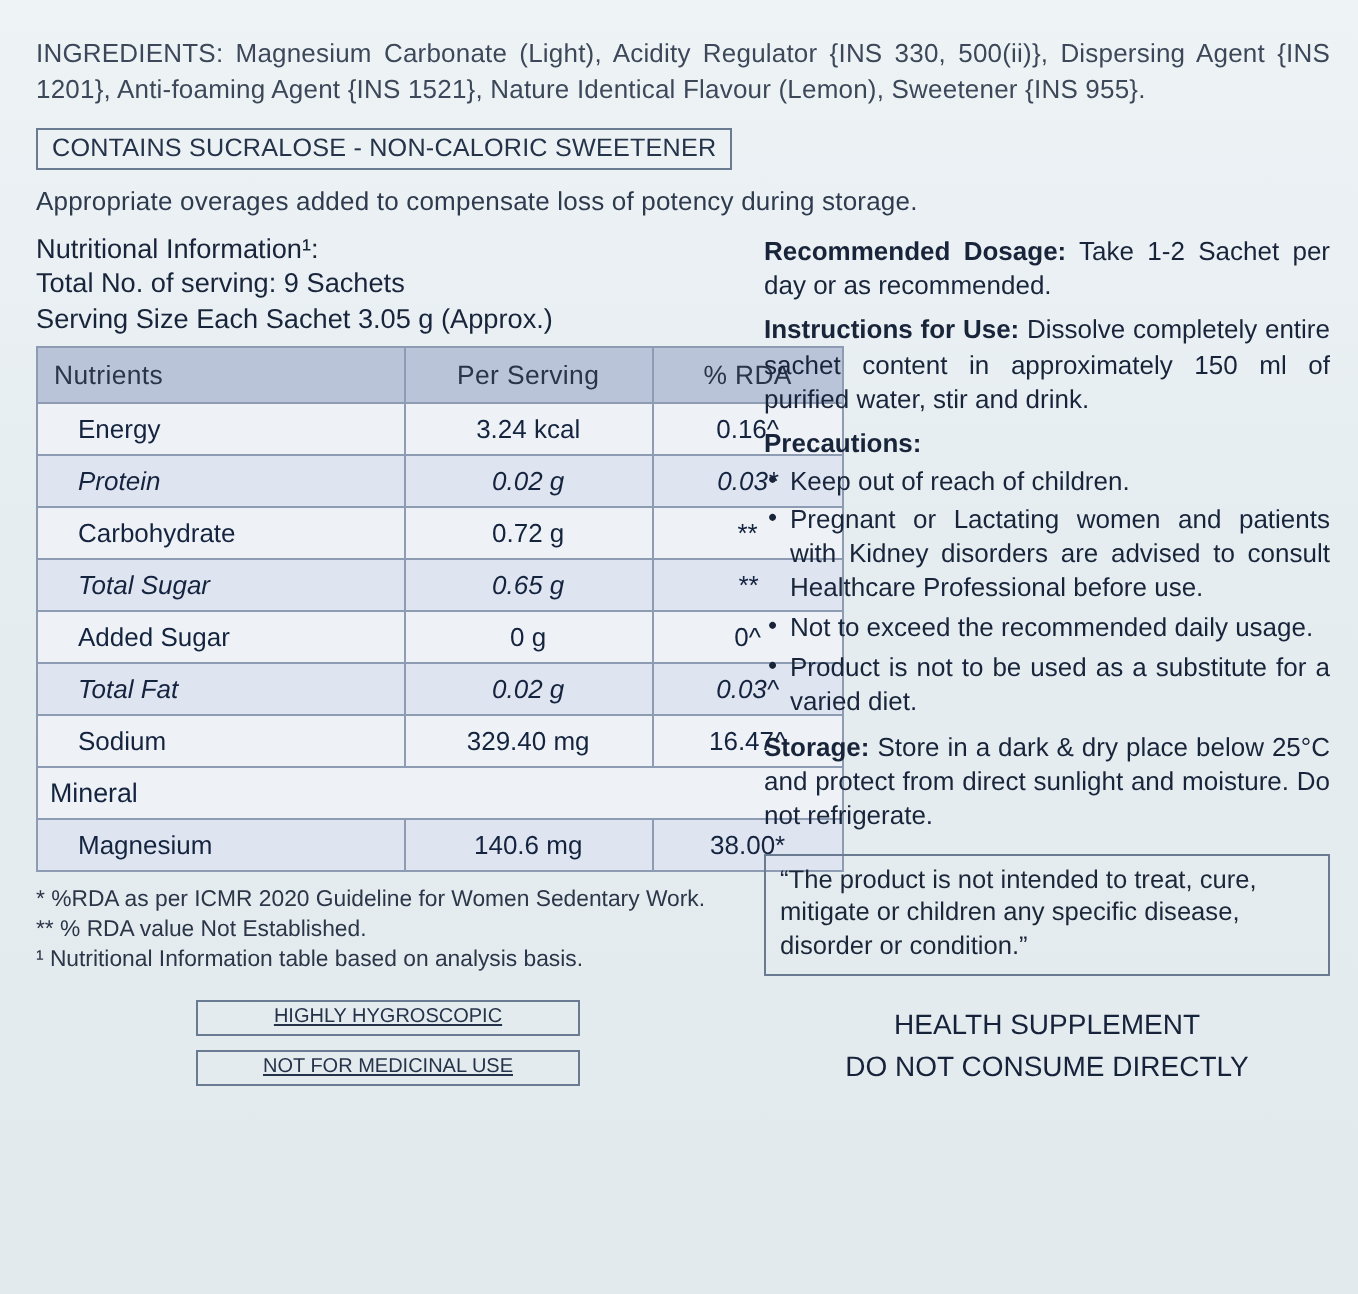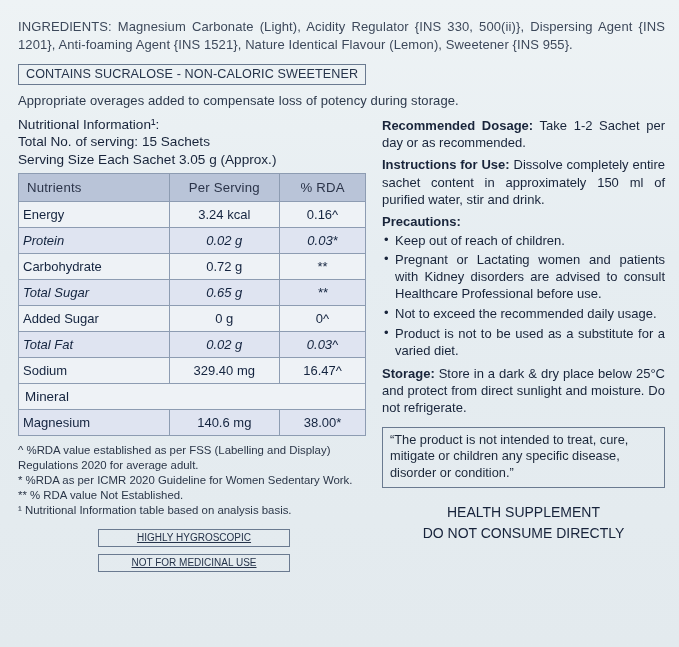--- a/index.html
+++ b/index.html
@@ -66,21 +66,21 @@
     color: #18243a;
   }
   .nutr-line {
     font-size: 13.6px;
     line-height: 1.30;
     color: #18243a;
   }
   table.nutri {
     border-collapse: collapse;
     margin-top: 5px;
-    width: 348px;
+    width: 404px;
     font-size: 13px;
   }
   table.nutri th, table.nutri td {
     border: 1px solid #8d9cb2;
     padding: 3px 6px;
     height: 19px;
   }
   table.nutri thead th {
     background: #b9c4d8;
     color: #2b3449;
@@ -89,21 +89,21 @@
     letter-spacing: 0.2px;
     text-align: center;
     padding: 4px 6px;
   }
   table.nutri thead th.nut {
     text-align: left;
     padding-left: 8px;
   }
   table.nutri td.name {
     text-align: left;
-    padding-left: 4px;
+    padding-left: 20px;
     width: 152px;
   }
   table.nutri td.val {
     text-align: center;
     width: 108px;
   }
   table.nutri td.rda {
     text-align: center;
     width: 80px;
   }
@@ -195,21 +195,21 @@
   <div class="ingredients">INGREDIENTS: Magnesium Carbonate (Light), Acidity Regulator {INS 330, 500(ii)}, Dispersing Agent {INS 1201}, Anti-foaming Agent {INS 1521}, Nature Identical Flavour (Lemon), Sweetener {INS 955}.</div>
 
   <div class="sucralose-box">CONTAINS SUCRALOSE - NON-CALORIC SWEETENER</div>
 
   <div class="overages">Appropriate overages added to compensate loss of potency during storage.</div>
 
   <div class="columns">
 
     <div class="col-left">
       <div class="nutr-title">Nutritional Information¹:</div>
-      <div class="nutr-line">Total No. of serving: 15 Sachets</div>
+      <div class="nutr-line">Total No. of serving: 9 Sachets</div>
       <div class="nutr-line">Serving Size Each Sachet 3.05 g (Approx.)</div>
 
       <table class="nutri">
         <thead>
           <tr>
             <th class="nut">Nutrients</th>
             <th>Per Serving</th>
             <th>% RDA</th>
           </tr>
         </thead>
@@ -254,21 +254,20 @@
           </tr>
           <tr class="mineral-val">
             <td class="name">Magnesium</td>
             <td class="val">140.6 mg</td>
             <td class="rda">38.00*</td>
           </tr>
         </tbody>
       </table>
 
       <div class="footnotes">
-        <div>^ %RDA value established as per FSS (Labelling and Display) Regulations 2020 for average adult.</div>
         <div>* %RDA as per ICMR 2020 Guideline for Women Sedentary Work.</div>
         <div>** % RDA value Not Established.</div>
         <div>¹ Nutritional Information table based on analysis basis.</div>
       </div>
 
       <div class="badges">
         <div class="badge">HIGHLY HYGROSCOPIC</div>
         <div class="badge">NOT FOR MEDICINAL USE</div>
       </div>
     </div>

